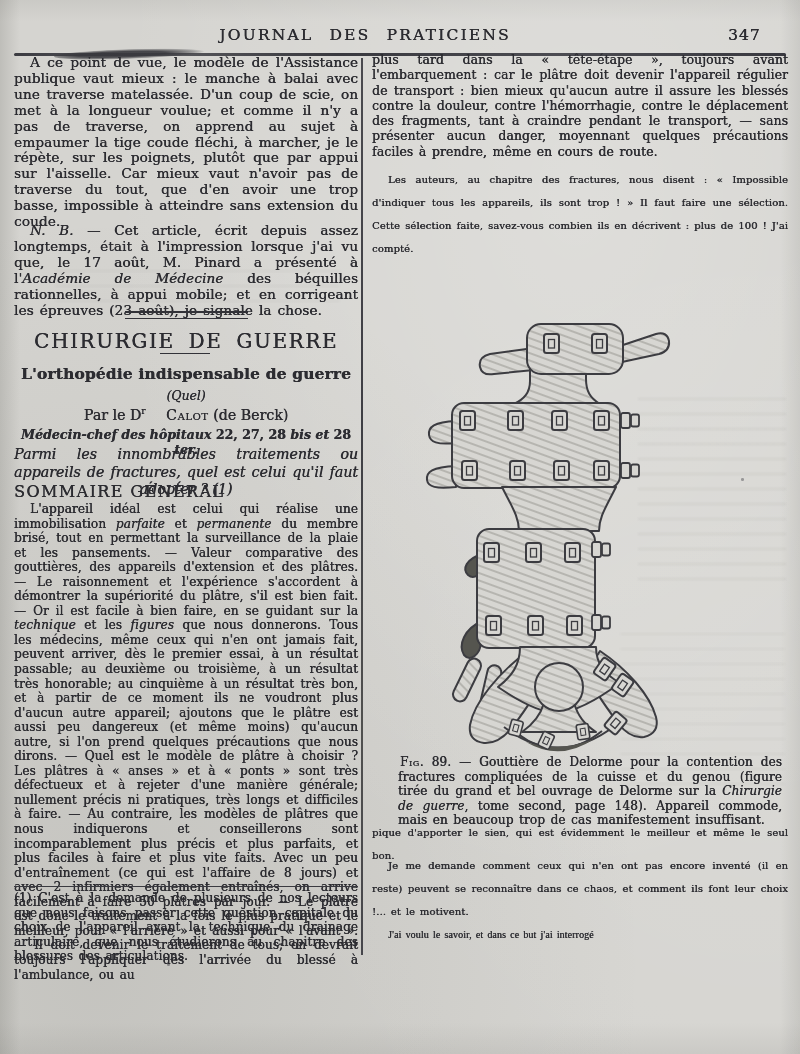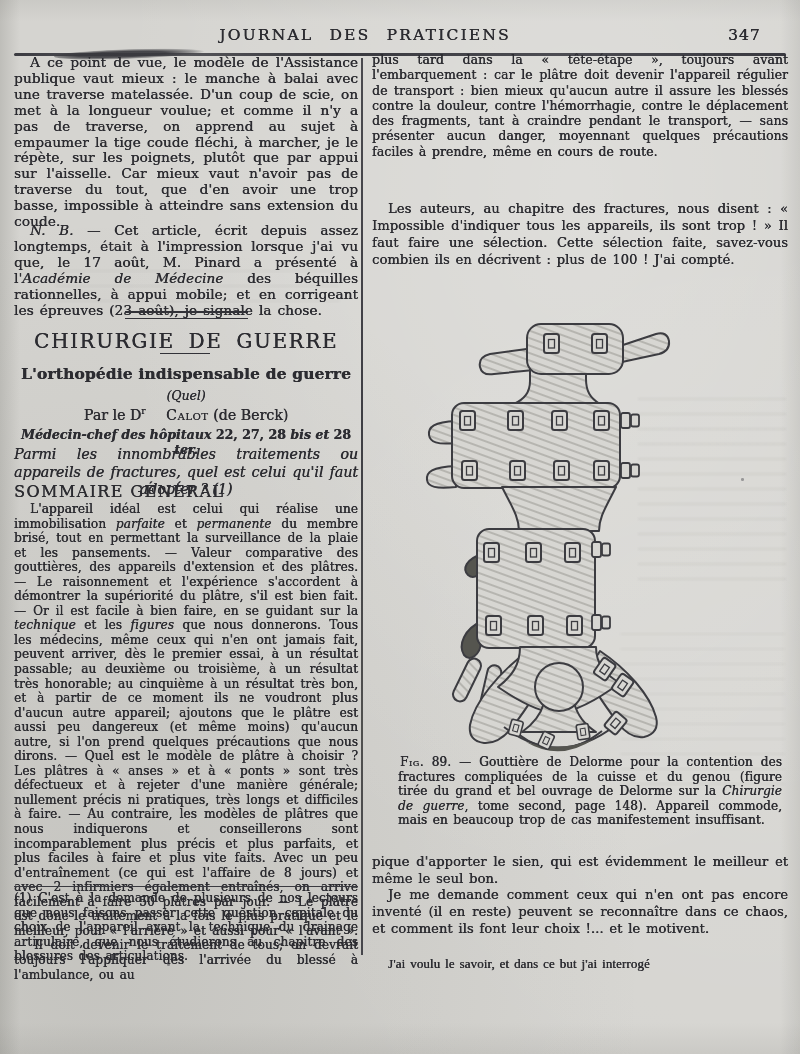--- a/index.html
+++ b/index.html
@@ -12,21 +12,21 @@
       radial-gradient(ellipse at 95% 70%, rgba(255,255,255,0.10), transparent 50%),
       linear-gradient(90deg, rgba(110,110,104,0.22) 0%, rgba(110,110,104,0.0) 2.5%, rgba(110,110,104,0.0) 97.5%, rgba(110,110,104,0.16) 100%),
       linear-gradient(0deg, rgba(110,110,104,0.12) 0%, rgba(110,110,104,0.0) 3%, rgba(110,110,104,0.0) 98%, rgba(110,110,104,0.10) 100%);
     font-family:"DejaVu Serif", serif;
     color:#2c2c31;
     text-shadow:0.35px 0 0 currentColor; 
   }
   .abs{position:absolute;margin:0;}
   .jtext{text-align:justify;letter-spacing:0.1px;word-spacing:1.5px;}
   .body{font-size:13.6px;line-height:15.9px;}
-  .body-lg{font-size:13px;line-height:17px;margin-top:32px;}
+  .body-lg{font-size:10px;line-height:23px;}
   .small{font-size:12.1px;line-height:14.55px;}
   .indent{text-indent:16px;}
   
   .journal-title{left:185px;top:26px;width:360px;text-align:center;font-size:15.5px;letter-spacing:2.2px;word-spacing:9px;}
   .page-number{left:728px;top:26px;width:50px;font-size:15.5px;letter-spacing:1px;}
   .header-rule{left:14px;top:53px;width:772px;height:2.6px;border-radius:2px;
     background:linear-gradient(90deg,#3b3b41 0%,#5a5a5e 18%,#38383e 42%,#4c4c52 70%,#393940 100%);}
   .ink-smudge{left:40px;top:-4.5px;width:150px;height:10px;border-radius:50%;
     background:radial-gradient(ellipse at 45% 50%, rgba(55,55,60,0.9) 0 38%, rgba(55,55,60,0.35) 62%, rgba(55,55,60,0) 72%);
     transform:rotate(-2deg);}

